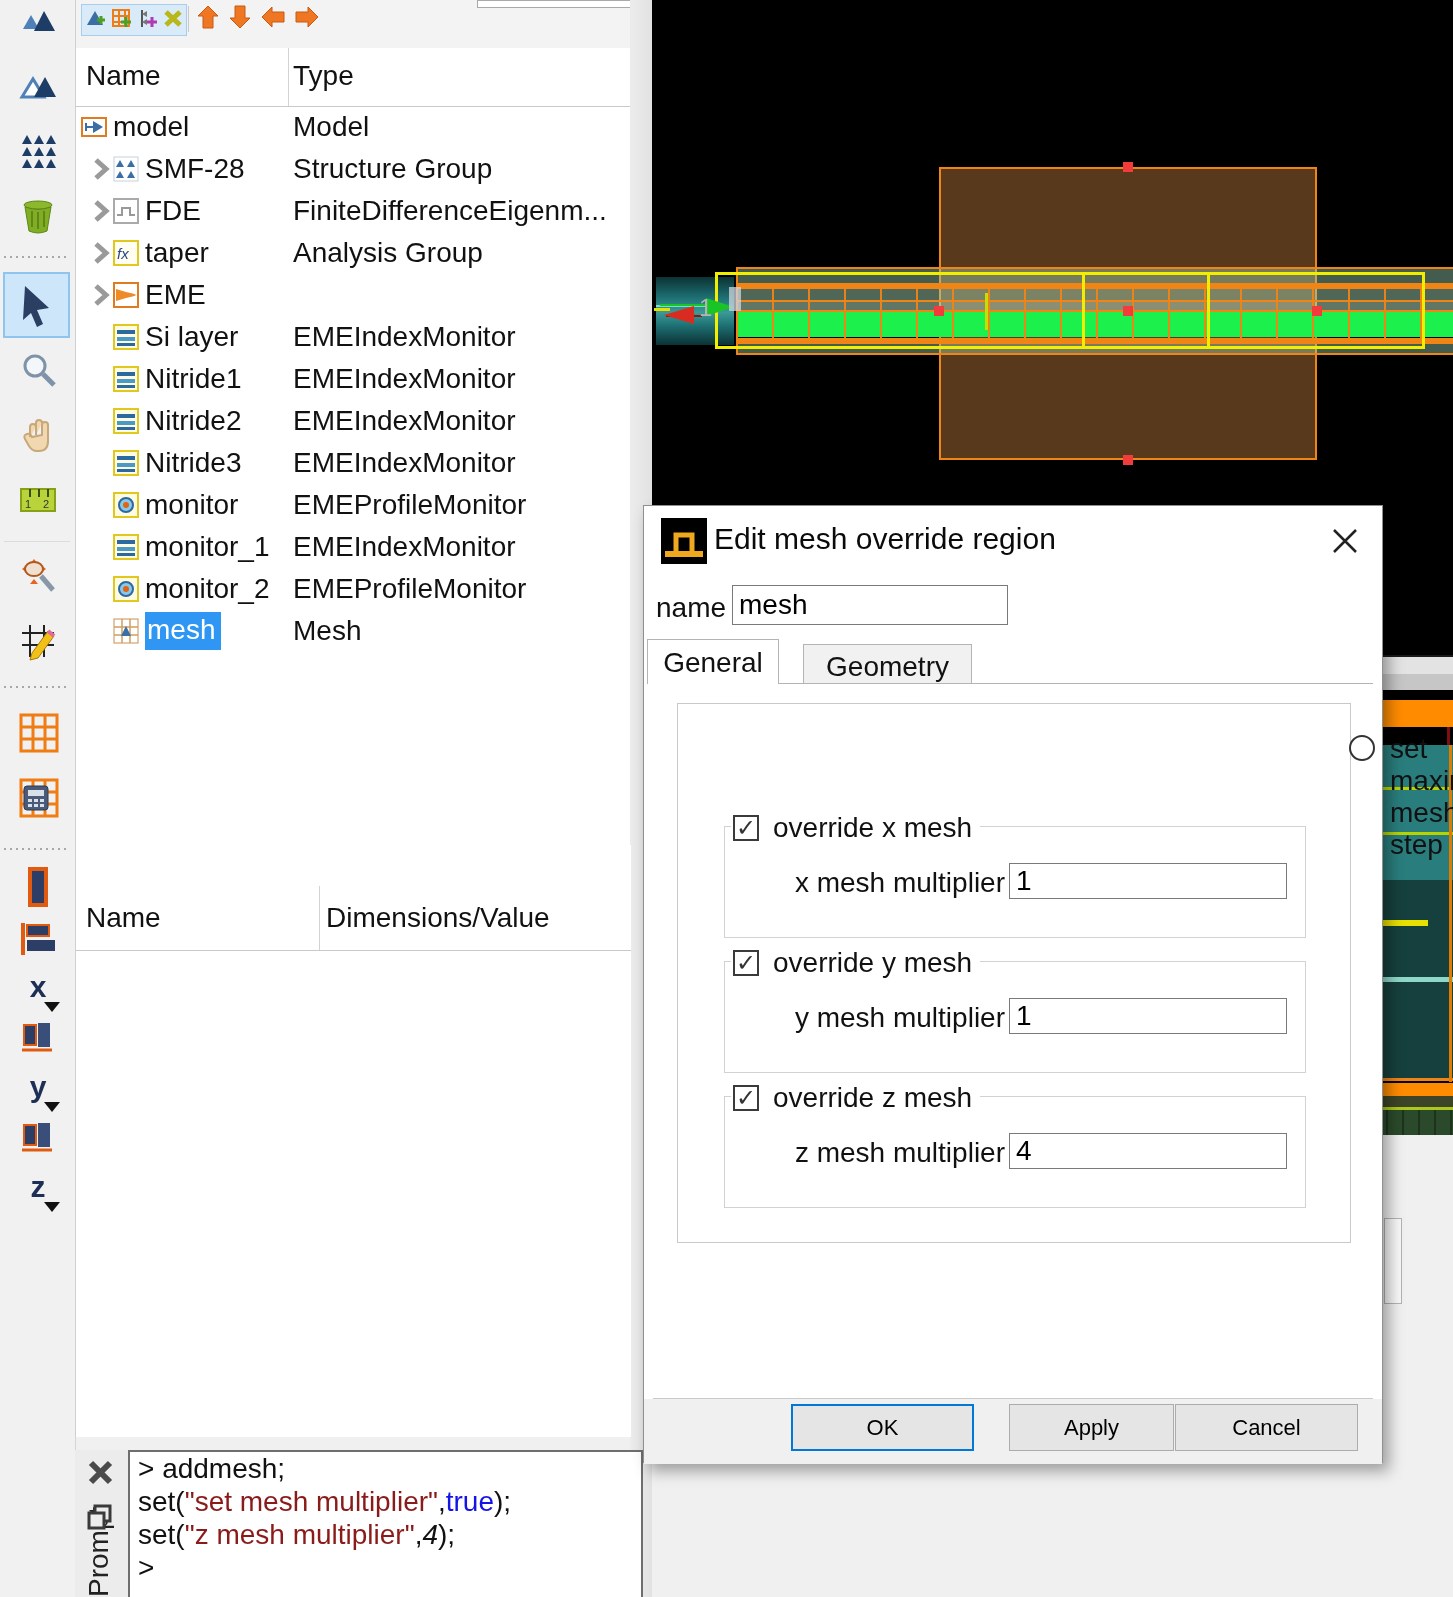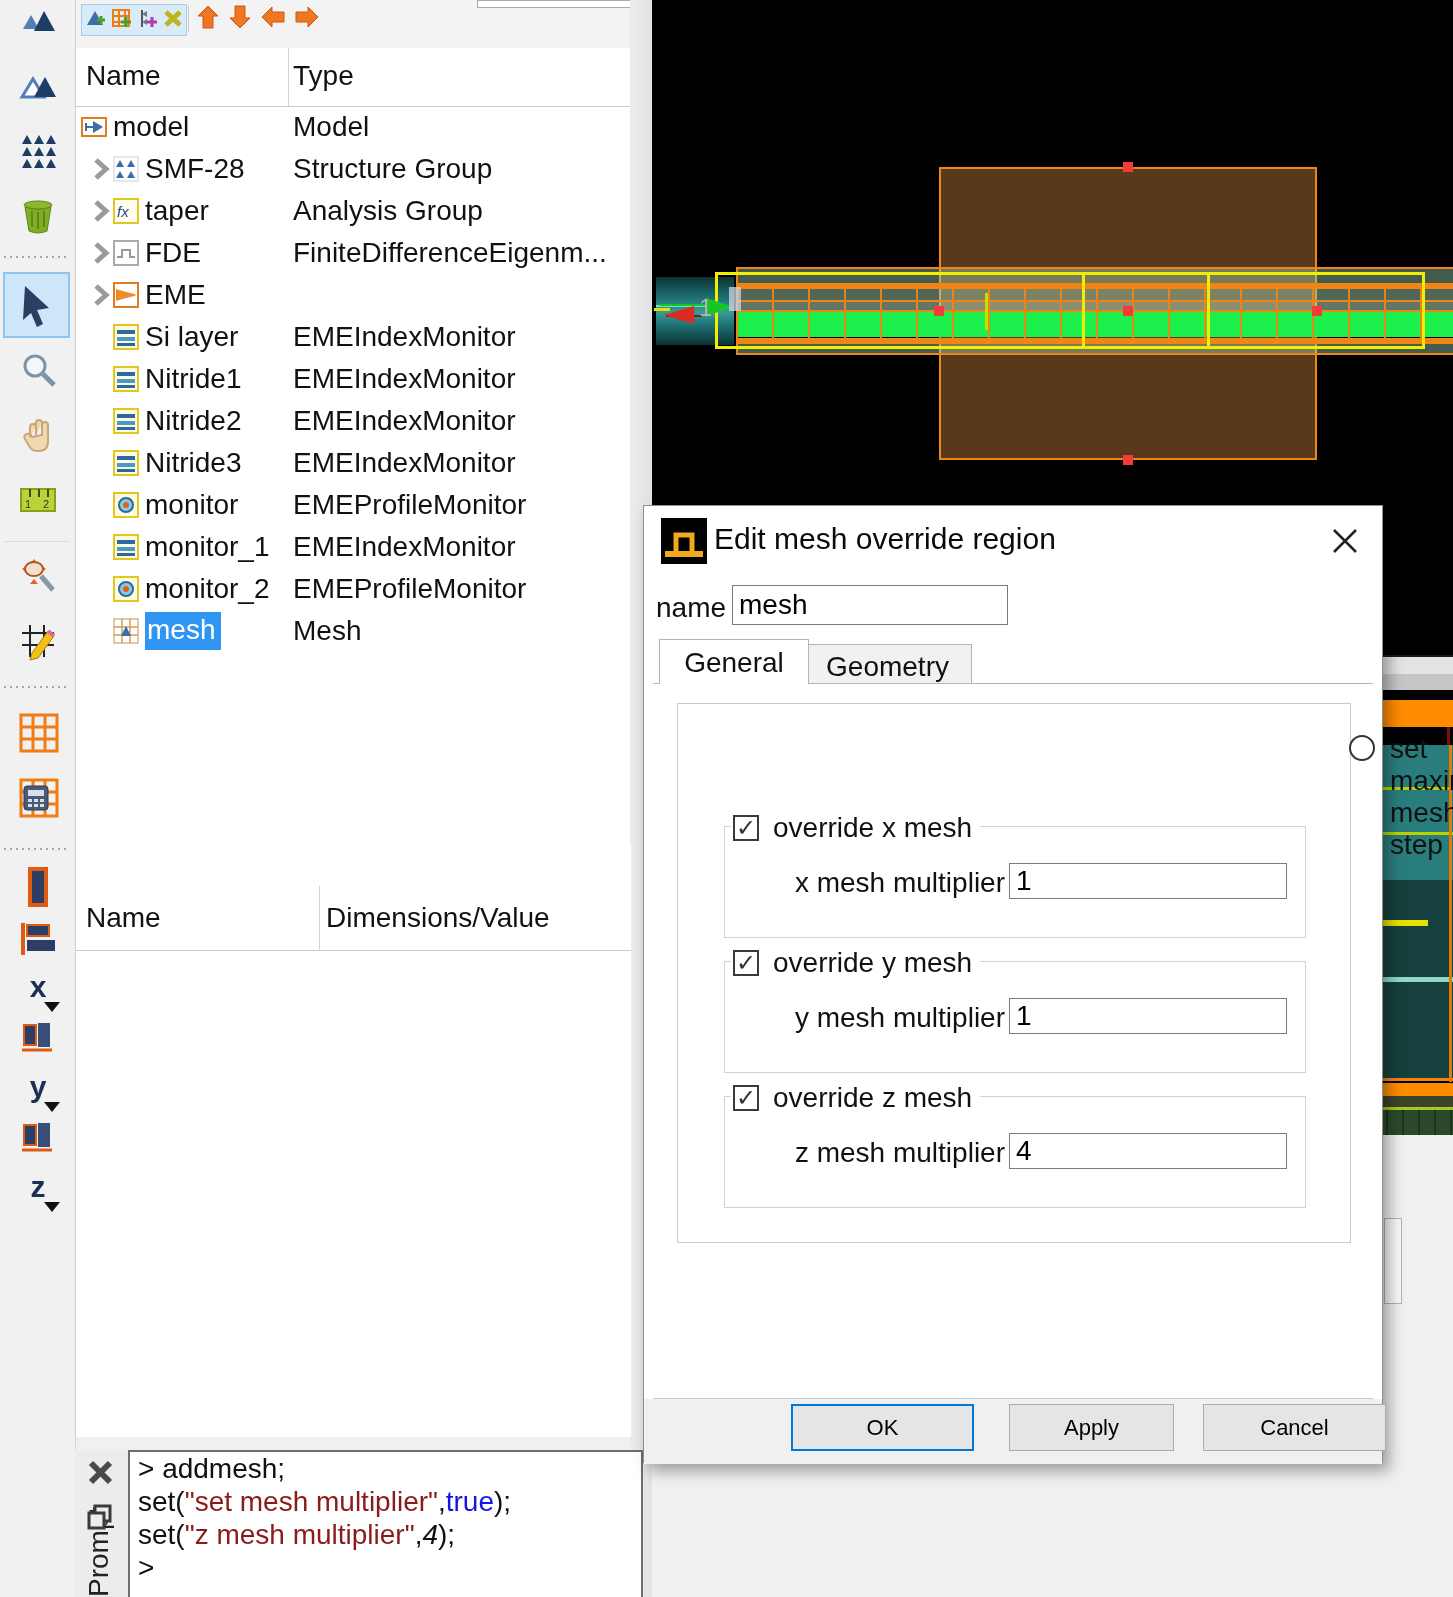--- a/index.html
+++ b/index.html
@@ -70,39 +70,39 @@
   
   #dialog{left:643px;top:505px;width:740px;height:958px;background:#fff;border:1px solid #8f8f8f;
           box-shadow:6px 8px 14px rgba(0,0,0,0.35);box-sizing:border-box;z-index:50;}
   #dlg-title{position:absolute;left:0;top:0;width:100%;height:70px;background:#fff;}
   #dlg-title .txt{position:absolute;left:70px;top:16px;font-size:30px;color:#0a0a0a;}
   #dlg-close{position:absolute;right:20px;top:18px;width:34px;height:34px;display:flex;align-items:center;justify-content:center;}
   #dlg-name-label{position:absolute;left:12px;top:86px;font-size:28px;}
   #dlg-name-input{position:absolute;left:88px;top:79px;width:262px;height:38px;border:1px solid #7a7a7a;font-size:28px;
       font-family:"Liberation Sans",sans-serif;padding:0 6px;}
   .tab{position:absolute;box-sizing:border-box;font-size:28px;text-align:center;}
-  #tab-general{left:15px;top:133px;width:150px;height:45px;background:#fff;border:1px solid #b4b4b4;border-bottom:none;z-index:3;padding-top:7px;}
+  #tab-general{left:3px;top:133px;width:132px;height:45px;background:#fff;border:1px solid #b4b4b4;border-bottom:none;z-index:3;padding-top:7px;}
   #tab-geometry{left:159px;top:138px;width:169px;height:40px;background:#f1f1f1;border:1px solid #b4b4b4;border-bottom:none;padding-top:6px;}
   #tab-pane{position:absolute;left:9px;top:177px;width:720px;height:716px;background:#fff;border-top:1px solid #b4b4b4;border-bottom:1px solid #c9c9c9;box-sizing:border-box;}
   #grp-outer{position:absolute;left:33px;top:197px;width:672px;height:538px;border:1px solid #c9c9c9;}
   .radio{position:absolute;width:26px;height:26px;border:2px solid #333;border-radius:50%;box-sizing:border-box;background:#fff;}
   .rlabel{position:absolute;font-size:28px;}
   .gbox{position:absolute;left:80px;width:580px;height:110px;border:1px solid #d2d2d2;}
   .glegend{position:absolute;left:6px;top:-15px;background:#fff;padding:0 8px 0 2px;display:flex;align-items:center;font-size:28px;}
   .cbx{width:26px;height:26px;border:2px solid #3a3a3a;box-sizing:border-box;margin-right:14px;
        display:flex;align-items:center;justify-content:center;font-size:24px;color:#333;background:#fff;}
   .frow-label{position:absolute;right:300px;top:40px;font-size:28px;}
   .frow-input{position:absolute;left:284px;top:36px;width:264px;height:34px;border:1px solid #7a7a7a;font-size:28px;
        font-family:"Liberation Sans",sans-serif;padding:0 6px;}
   #dlg-footer{position:absolute;left:0;top:893px;width:100%;height:65px;background:#f0f0f0;}
   .dbtn{position:absolute;top:5px;height:47px;background:#e5e5e5;border:1px solid #acacac;font-size:22px;
         font-family:"Liberation Sans",sans-serif;}
   #btn-ok{left:147px;width:183px;border:2px solid #0078d7;}
   #btn-apply{left:365px;width:165px;}
-  #btn-cancel{left:559px;width:183px;}
+  #btn-cancel{left:531px;width:183px;}
 
   #partial-widget{left:401px;top:0;width:187px;height:8px;background:#fff;border:1px solid #a9a9a9;box-sizing:border-box;}
   #vp2-scroll{left:1384px;top:1218px;width:16px;height:84px;background:#f8f8f8;border:1px solid #b3b3b3;}
 </style>
 </head>
 <body>
 
 <div id="sidebar" class="abs">
   <div class="tool" style="top:2px">
     <svg width="40" height="40">
@@ -323,41 +323,41 @@
         <span class="ttype">Structure Group</span>
       </div>
       <div class="trow">
         <span class="chev">
           <svg width="18" height="24">
             <path d="M4 3 L14 12 L4 21" fill="none" stroke="#9a9a9a" stroke-width="5"></path>
           </svg>
         </span>
         <span class="ticon">
           <svg width="26" height="26" viewBox="0 0 26 26">
+            <rect x="1" y="1" width="24" height="24" fill="#fff" stroke="#aaa" stroke-width="2"></rect>
+            <path d="M4 17 h5 v-7 h8 v7 h5" fill="none" stroke="#999" stroke-width="2"></path>
+          </svg>
+        </span>
+        <span class="tname">FDE</span>
+        <span class="ttype">FiniteDifferenceEigenm...</span>
+      </div>
+      <div class="trow">
+        <span class="chev">
+          <svg width="18" height="24">
+            <path d="M4 3 L14 12 L4 21" fill="none" stroke="#9a9a9a" stroke-width="5"></path>
+          </svg>
+        </span>
+        <span class="ticon">
+          <svg width="26" height="26" viewBox="0 0 26 26">
             <rect x="1" y="1" width="24" height="24" fill="#fffef0" stroke="#e0c81e" stroke-width="2"></rect>
             <text x="4" y="19" font-size="15" font-style="italic" fill="#2a4a8a">fx</text>
           </svg>
         </span>
         <span class="tname">taper</span>
         <span class="ttype">Analysis Group</span>
-      </div>
-      <div class="trow">
-        <span class="chev">
-          <svg width="18" height="24">
-            <path d="M4 3 L14 12 L4 21" fill="none" stroke="#9a9a9a" stroke-width="5"></path>
-          </svg>
-        </span>
-        <span class="ticon">
-          <svg width="26" height="26" viewBox="0 0 26 26">
-            <rect x="1" y="1" width="24" height="24" fill="#fff" stroke="#aaa" stroke-width="2"></rect>
-            <path d="M4 17 h5 v-7 h8 v7 h5" fill="none" stroke="#999" stroke-width="2"></path>
-          </svg>
-        </span>
-        <span class="tname">FDE</span>
-        <span class="ttype">FiniteDifferenceEigenm...</span>
       </div>
       <div class="trow">
         <span class="chev">
           <svg width="18" height="24">
             <path d="M4 3 L14 12 L4 21" fill="none" stroke="#9a9a9a" stroke-width="5"></path>
           </svg>
         </span>
         <span class="ticon">
           <svg width="26" height="26" viewBox="0 0 26 26">
             <rect x="1" y="1" width="24" height="24" fill="#fff" stroke="#e07b20" stroke-width="2"></rect>

